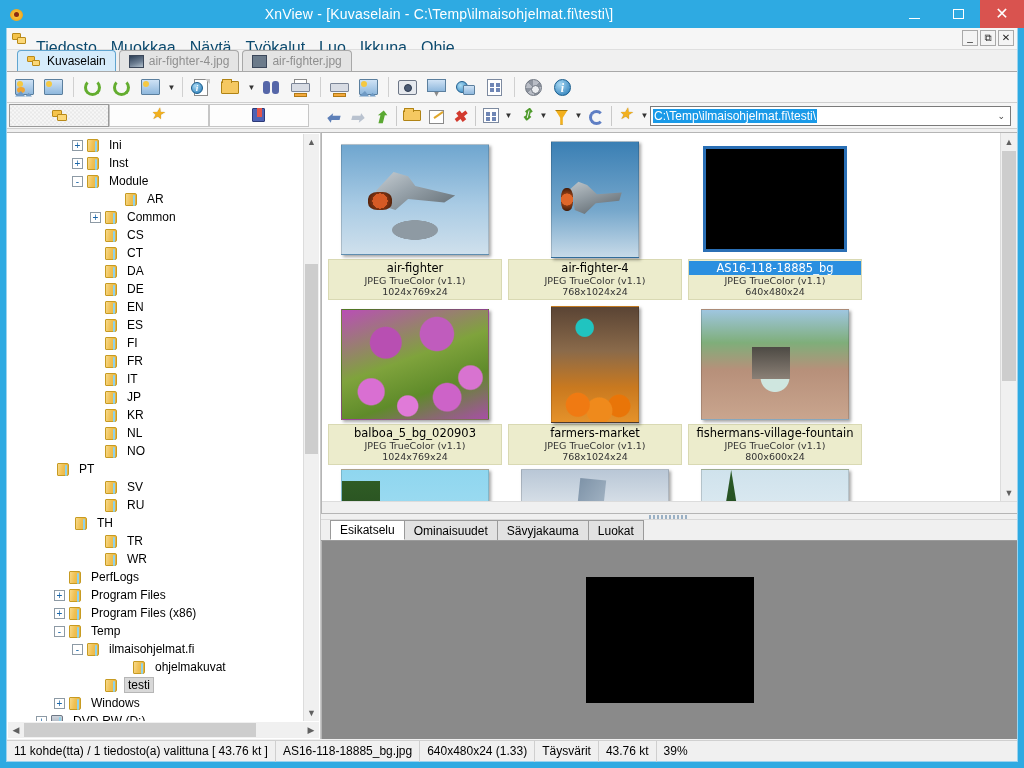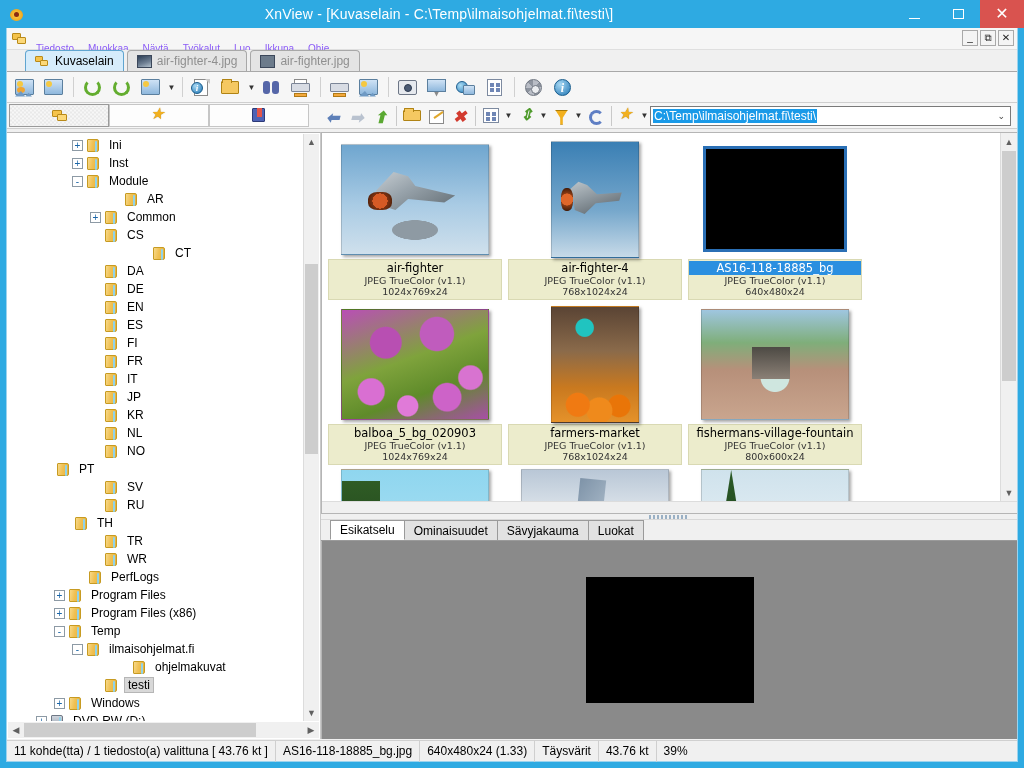--- a/index.html
+++ b/index.html
@@ -66,34 +66,34 @@
     display: flex; align-items: center;
     border-bottom: 1px solid #dfdfdf;
     position: relative;
   }
   .menu-doc-icon {
     width: 18px; height: 16px; margin-left: 4px; position: relative;
   }
   .mdi-f1 { position:absolute; left:1px; top:2px; width:9px;height:7px;background:#f5c34a;border:1px solid #b98a19; border-radius:1px;}
   .mdi-f2 { position:absolute; left:6px; top:6px; width:9px;height:7px;background:#fcd878;border:1px solid #b98a19; border-radius:1px;}
   .menu-item {
-    padding: 2px 7px 3px 7px; color: #8b5cf6; font-size: 10px; cursor: default; margin-top: 20px;
+    padding: 2px 7px 3px 7px; color: #0c4a6e; font-size: 16px; cursor: default; margin-top: 20px;
   }
   .menu-item u { text-decoration: underline; }
   .mdi-btns { position: absolute; right: 3px; top: 2px; display: flex; gap: 2px; }
   .mdi-btn {
     width: 16px; height: 16px; border: 1px solid #a9a9a9; background: #f4f4f4;
     display:flex;align-items:center;justify-content:center;font-size:10px;color:#222;
     line-height:1;
   }
 
   
   .doctabs {
     height: 22px; background: #f0f0f0; display: flex; align-items: flex-end;
-    padding-left: 18px; border-bottom: 1px solid #a8a8a8; position: relative;
+    padding-left: 10px; border-bottom: 1px solid #a8a8a8; position: relative;
   }
   .doctab {
     height: 21px; display: flex; align-items: center; gap: 5px;
     padding: 0 9px; margin-right: 3px;
     border: 1px solid #a8a8a8; border-bottom: none;
     border-radius: 4px 4px 0 0;
     background: #e4e4e4; color: #8f8f8f; font-size: 12px;
   }
   .doctab.active { background: #d6ecfb; color: #000; border-color: #60a5d0; }
   .tabicon { width: 15px; height: 13px; position: relative; }
@@ -728,21 +728,21 @@
               </span>
               <span class="tlabel">Common</span>
             </div>
             <div class="tnode" style="padding-left: 82px;">
               <span class="texp hidden"></span>
               <span class="tfolder">
                 <i></i>
               </span>
               <span class="tlabel">CS</span>
             </div>
-            <div class="tnode" style="padding-left: 82px; margin-left: 48px;">
+            <div class="tnode" style="padding-left: 82px;">
               <span class="texp hidden"></span>
               <span class="tfolder">
                 <i></i>
               </span>
               <span class="tlabel">CT</span>
             </div>
             <div class="tnode" style="padding-left: 82px;">
               <span class="texp hidden"></span>
               <span class="tfolder">
                 <i></i>
@@ -854,21 +854,21 @@
               </span>
               <span class="tlabel">TR</span>
             </div>
             <div class="tnode" style="padding-left: 82px;">
               <span class="texp hidden"></span>
               <span class="tfolder">
                 <i></i>
               </span>
               <span class="tlabel">WR</span>
             </div>
-            <div class="tnode" style="padding-left: 66px;">
+            <div class="tnode" style="padding-left: 46px;">
               <span class="texp hidden"></span>
               <span class="tfolder">
                 <i></i>
               </span>
               <span class="tlabel">PerfLogs</span>
             </div>
             <div class="tnode" style="padding-left: 46px;">
               <span class="texp">+</span>
               <span class="tfolder">
                 <i></i>

